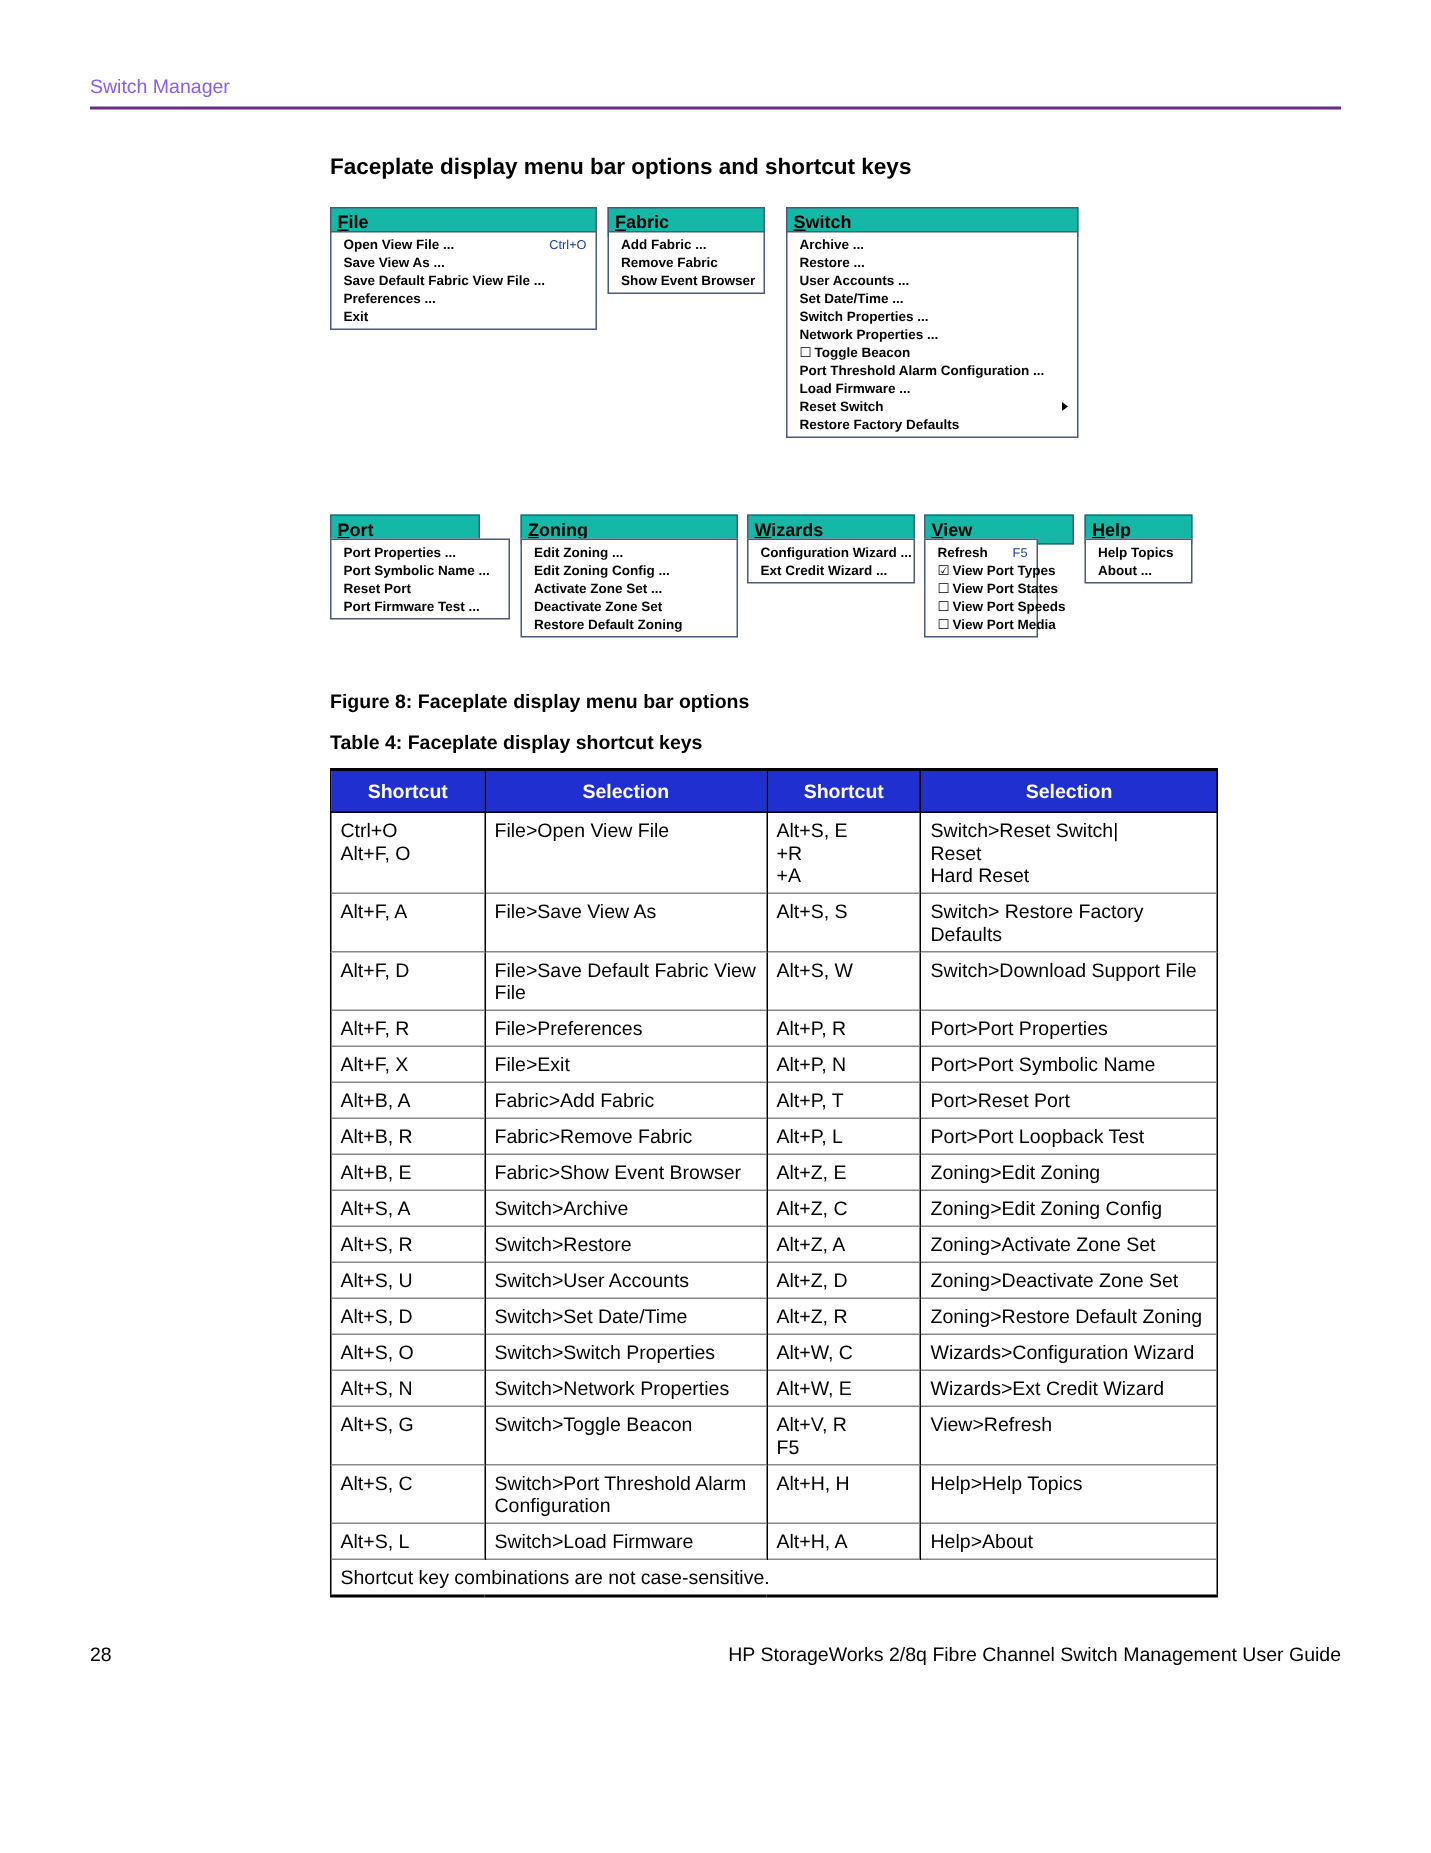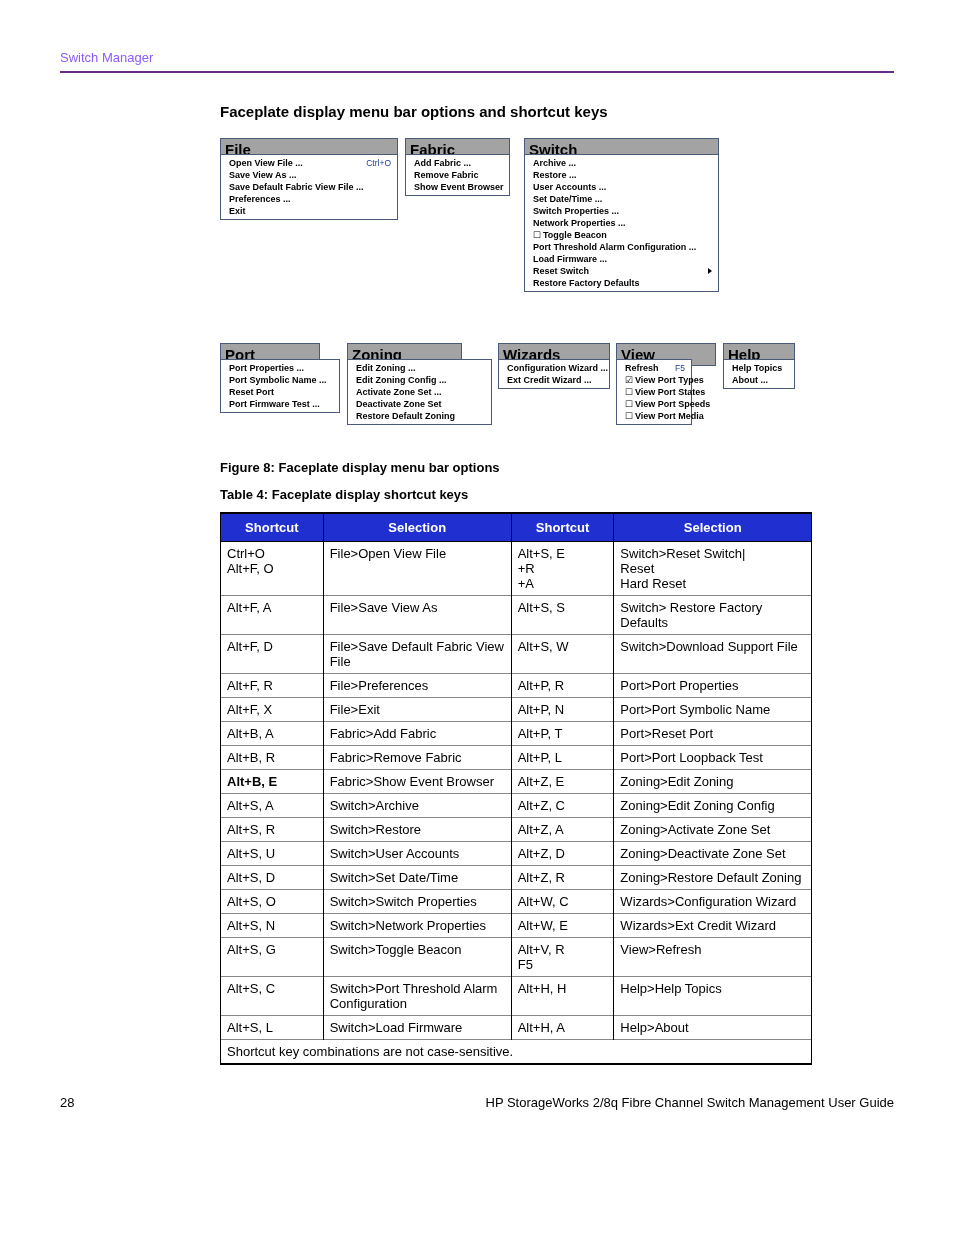--- a/index.html
+++ b/index.html
@@ -34,23 +34,23 @@
   
   .shot {
     position: relative;
     width: 640px;
     height: 310px;
     margin-bottom: 10px;
   }
   .menu-header {
     position: absolute;
     box-sizing: border-box;
-    background: #a3a3a3;
+    background: #14b8a6;
     border: 1px solid #4a5a7a;
-    font-size: 15px;
+    font-size: 12px;
     font-weight: bold;
     padding: 2px 4px;
     white-space: nowrap;
   }
   .underline-first::first-letter { text-decoration: underline; }
   .menu-panel {
     position: absolute;
     box-sizing: border-box;
     background: #fff;
     border: 1px solid #4a5a7a;
@@ -209,21 +209,21 @@
             <span>Port Symbolic Name ...</span>
           </div>
           <div class="menu-item">
             <span>Reset Port</span>
           </div>
           <div class="menu-item">
             <span>Port Firmware Test ...</span>
           </div>
         </div>
 
-      <div class="menu-header underline-first" style="left:127px;top:205px;width:115px">Zoning</div>
+      <div class="menu-header underline-first" style="left:127px;top:205px;width:145px">Zoning</div>
       <div class="menu-panel" id="panel-zoning" style="left:127px;top:221px;width:145px">
           <div class="menu-item">
             <span>Edit Zoning ...</span>
           </div>
           <div class="menu-item">
             <span>Edit Zoning Config ...</span>
           </div>
           <div class="menu-item">
             <span>Activate Zone Set ...</span>
           </div>
@@ -330,21 +330,21 @@
             <td style="white-space: pre-line;">Alt+P, T</td>
             <td style="white-space: pre-line;">Port&gt;Reset Port</td>
           </tr>
           <tr>
             <td style="white-space: pre-line;">Alt+B, R</td>
             <td style="white-space: pre-line;">Fabric&gt;Remove Fabric</td>
             <td style="white-space: pre-line;">Alt+P, L</td>
             <td style="white-space: pre-line;">Port&gt;Port Loopback Test</td>
           </tr>
           <tr>
-            <td style="white-space: pre-line; font-weight: bold;">Alt+B, E</td>
+            <td style="white-space: pre-line;">Alt+B, E</td>
             <td style="white-space: pre-line;">Fabric&gt;Show Event Browser</td>
             <td style="white-space: pre-line;">Alt+Z, E</td>
             <td style="white-space: pre-line;">Zoning&gt;Edit Zoning</td>
           </tr>
           <tr>
             <td style="white-space: pre-line;">Alt+S, A</td>
             <td style="white-space: pre-line;">Switch&gt;Archive</td>
             <td style="white-space: pre-line;">Alt+Z, C</td>
             <td style="white-space: pre-line;">Zoning&gt;Edit Zoning Config</td>
           </tr>

